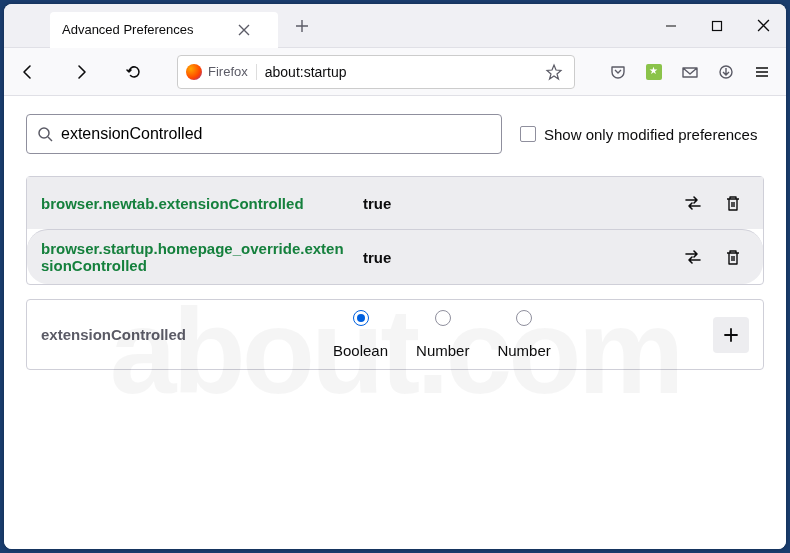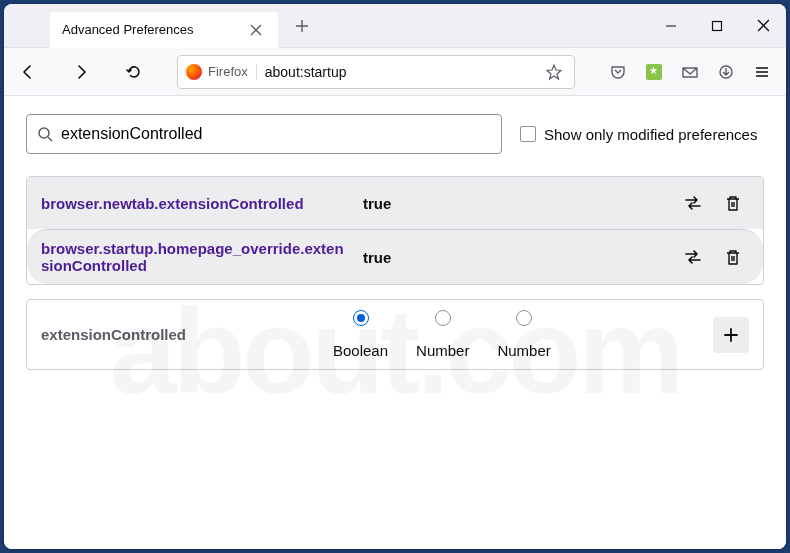--- a/index.html
+++ b/index.html
@@ -1,20 +1,20 @@
 <!DOCTYPE html>
 <html><head>
   <meta charset="utf-8">
   <style>
     * { margin: 0; padding: 0; box-sizing: border-box; }
     body { font-family: "Segoe UI", Arial, sans-serif; background: #1a3d6e; width: 790px; height: 553px; overflow: hidden; }
     .window { background: #fff; width: 782px; height: 545px; margin: 4px; border-radius: 8px; overflow: hidden; display: flex; flex-direction: column; box-shadow: 0 0 4px rgba(0,0,0,0.3); }
     
     .titlebar { height: 44px; display: flex; align-items: center; background: #f0f0f4; border-bottom: 1px solid #e0e0e6; }
-    .tab { display: flex; align-items: center; gap: 40px; background: #fff; margin-left: 46px; height: 36px; padding: 0 12px; border-radius: 4px 4px 0 0; min-width: 228px; margin-top: 8px; justify-content: space-between; }
+    .tab { display: flex; align-items: center; gap: 40px; background: #fff; margin-left: 46px; height: 36px; padding: 0 12px; border-radius: 4px 4px 0 0; min-width: 228px; margin-top: 8px; }
     .tab-title { font-size: 13px; color: #0c0c0d; }
     .tab-close { width: 20px; height: 20px; display: flex; align-items: center; justify-content: center; cursor: pointer; }
     .newtab-btn { width: 32px; height: 32px; display: flex; align-items: center; justify-content: center; margin-left: 8px; }
     .win-controls { margin-left: auto; display: flex; }
     .win-btn { width: 46px; height: 44px; display: flex; align-items: center; justify-content: center; }
     
     .toolbar { height: 48px; display: flex; align-items: center; padding: 0 8px; gap: 21px; background: #f9f9fb; border-bottom: 1px solid #e0e0e6; }
     .nav-btn { width: 32px; height: 32px; display: flex; align-items: center; justify-content: center; border-radius: 4px; }
     .urlbar { flex: 1; height: 34px; background: #fff; border: 1px solid #ccc; border-radius: 4px; display: flex; align-items: center; padding: 0 8px; gap: 8px; margin: 0 6px; }
     .identity { display: flex; align-items: center; gap: 6px; padding-right: 8px; border-right: 1px solid #ddd; }
@@ -35,21 +35,21 @@
     .search-input { border: none; outline: none; font-size: 16px; flex: 1; }
     .checkbox-row { display: flex; align-items: center; gap: 8px; }
     .checkbox { width: 16px; height: 16px; border: 1.5px solid #8f8f9d; border-radius: 2px; }
     .checkbox-label { font-size: 15px; color: #0c0c0d; }
     
     .pref-table { border: 1px solid #cfcfd8; border-radius: 4px; }
     .pref-row { display: flex; align-items: center; min-height: 44px; padding: 10px 14px; gap: 14px; }
     .pref-row.has-value { background: #ededf0; }
     .pref-row + .pref-row { border-top: 1px solid #e0e0e6; }
     .pref-row.has-value + .pref-row.has-value { border-top: 1px solid #cfcfd8; border-radius: 21px; }
-    .pref-name { font-size: 15px; font-weight: 700; color: #4c1d95; width: 308px; word-break: break-word; }
+    .pref-name { font-size: 15px; font-weight: 700; color: #15803d; width: 308px; word-break: break-word; }
     .pref-value { font-size: 15px; font-weight: 700; color: #0c0c0d; flex: 1; }
     .pref-actions { display: flex; gap: 8px; }
     .action-btn { width: 32px; height: 32px; display: flex; align-items: center; justify-content: center; border: none; background: transparent; border-radius: 4px; cursor: pointer; }
     
     .new-row { margin-top: 14px; border: 1px solid #cfcfd8; border-radius: 4px; display: flex; align-items: center; padding: 10px 14px; gap: 14px; }
     .new-name { font-size: 15px; font-weight: 700; color: #5b5b66; width: 278px; }
     .radio-group { display: flex; gap: 28px; flex: 1; }
     .radio-item { display: flex; align-items: center; gap: 16px; flex-direction: column; }
     .radio { width: 16px; height: 16px; border: 1.5px solid #8f8f9d; border-radius: 50%; display: flex; align-items: center; justify-content: center; }
     .radio.checked { border-color: #0060df; }

